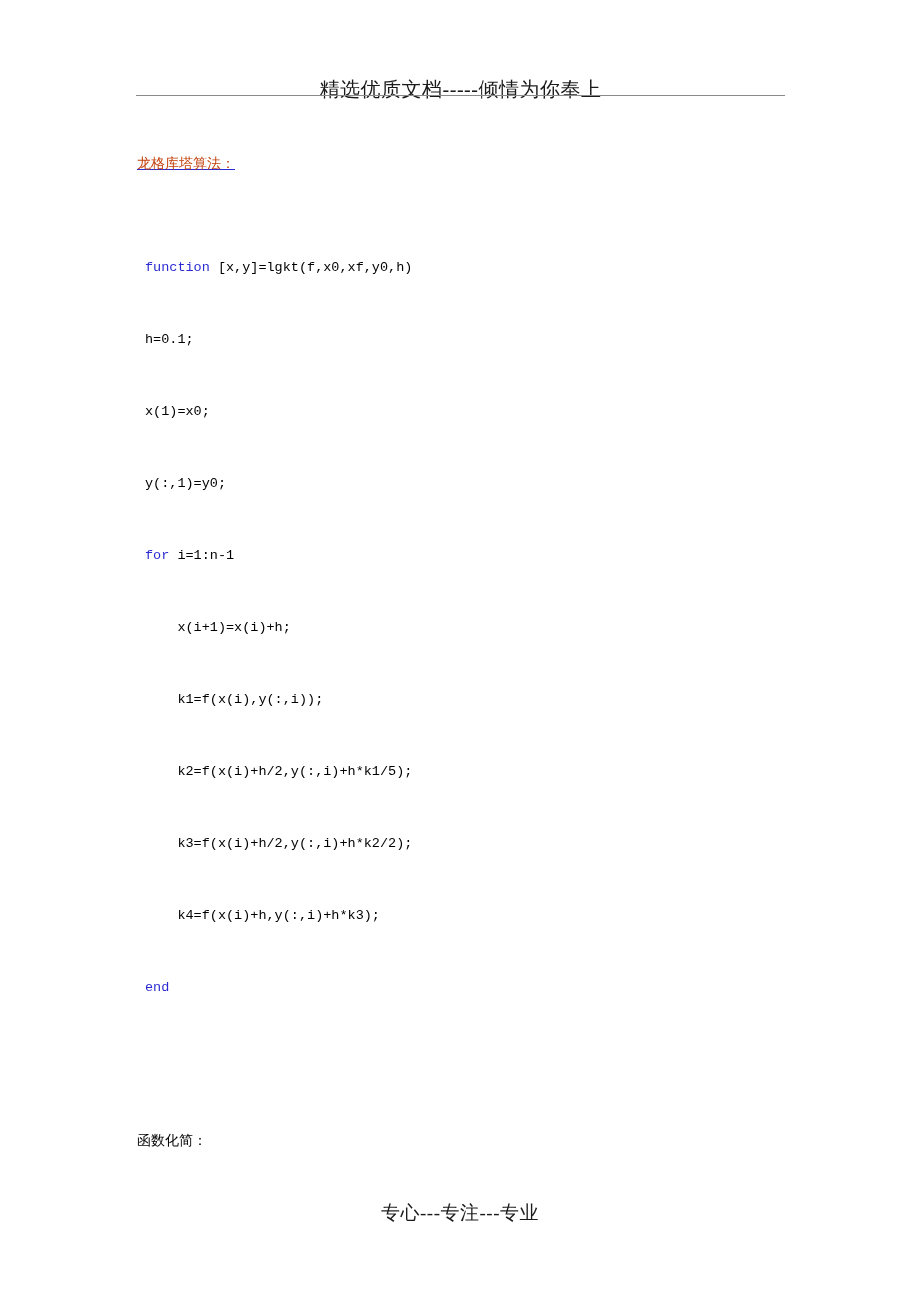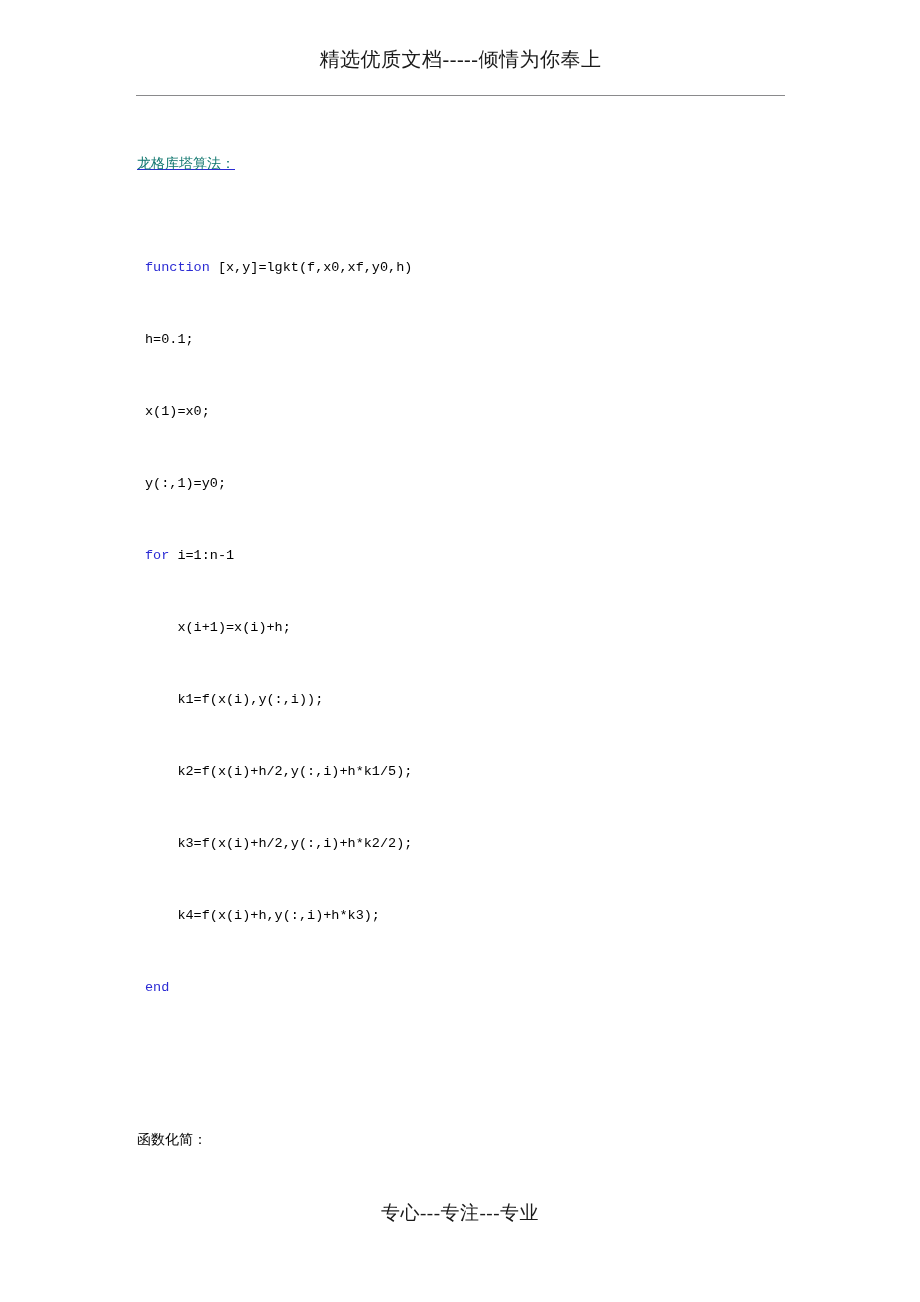--- a/index.html
+++ b/index.html
@@ -20,21 +20,21 @@
     inset: 0;
     width: 920px;
     height: 1302px;
     overflow: hidden;
   }
 
   
   .header-band {
     position: absolute;
     left: 136px;
-    top: 42px;
+    top: 72px;
     width: 649px;
     height: 42px;
   }
   .header-text {
     display: block;
     text-align: center;
     font-family: "Liberation Serif", "DejaVu Serif", serif;
     font-size: 20px;
     line-height: 34px;
     color: #1a1a1a;
@@ -55,31 +55,31 @@
     position: absolute;
     left: 137px;
     top: 152px;
     width: 700px;
   }
 
   .heading-blue {
     font-family: "Liberation Serif", "DejaVu Serif", serif;
     font-size: 14px;
     line-height: 24px;
-    color: #0f766e;
+    color: #c2410c;
     margin: 0 0 0 0;
     white-space: nowrap;
   }
   .heading-blue .u {
     text-decoration: underline;
     text-decoration-color: #2b2bd4;
   }
 
   .heading-plain {
-    font-family: Liberation Serif, serif;
+    font-family: Liberation Sans, sans-serif;
     font-size: 14px;
     line-height: 24px;
     color: #000000;
     margin: 0;
     white-space: nowrap;
   }
 
   .code-block {
     font-family: "Liberation Mono", "DejaVu Sans Mono", monospace;
     font-size: 13.5px;

